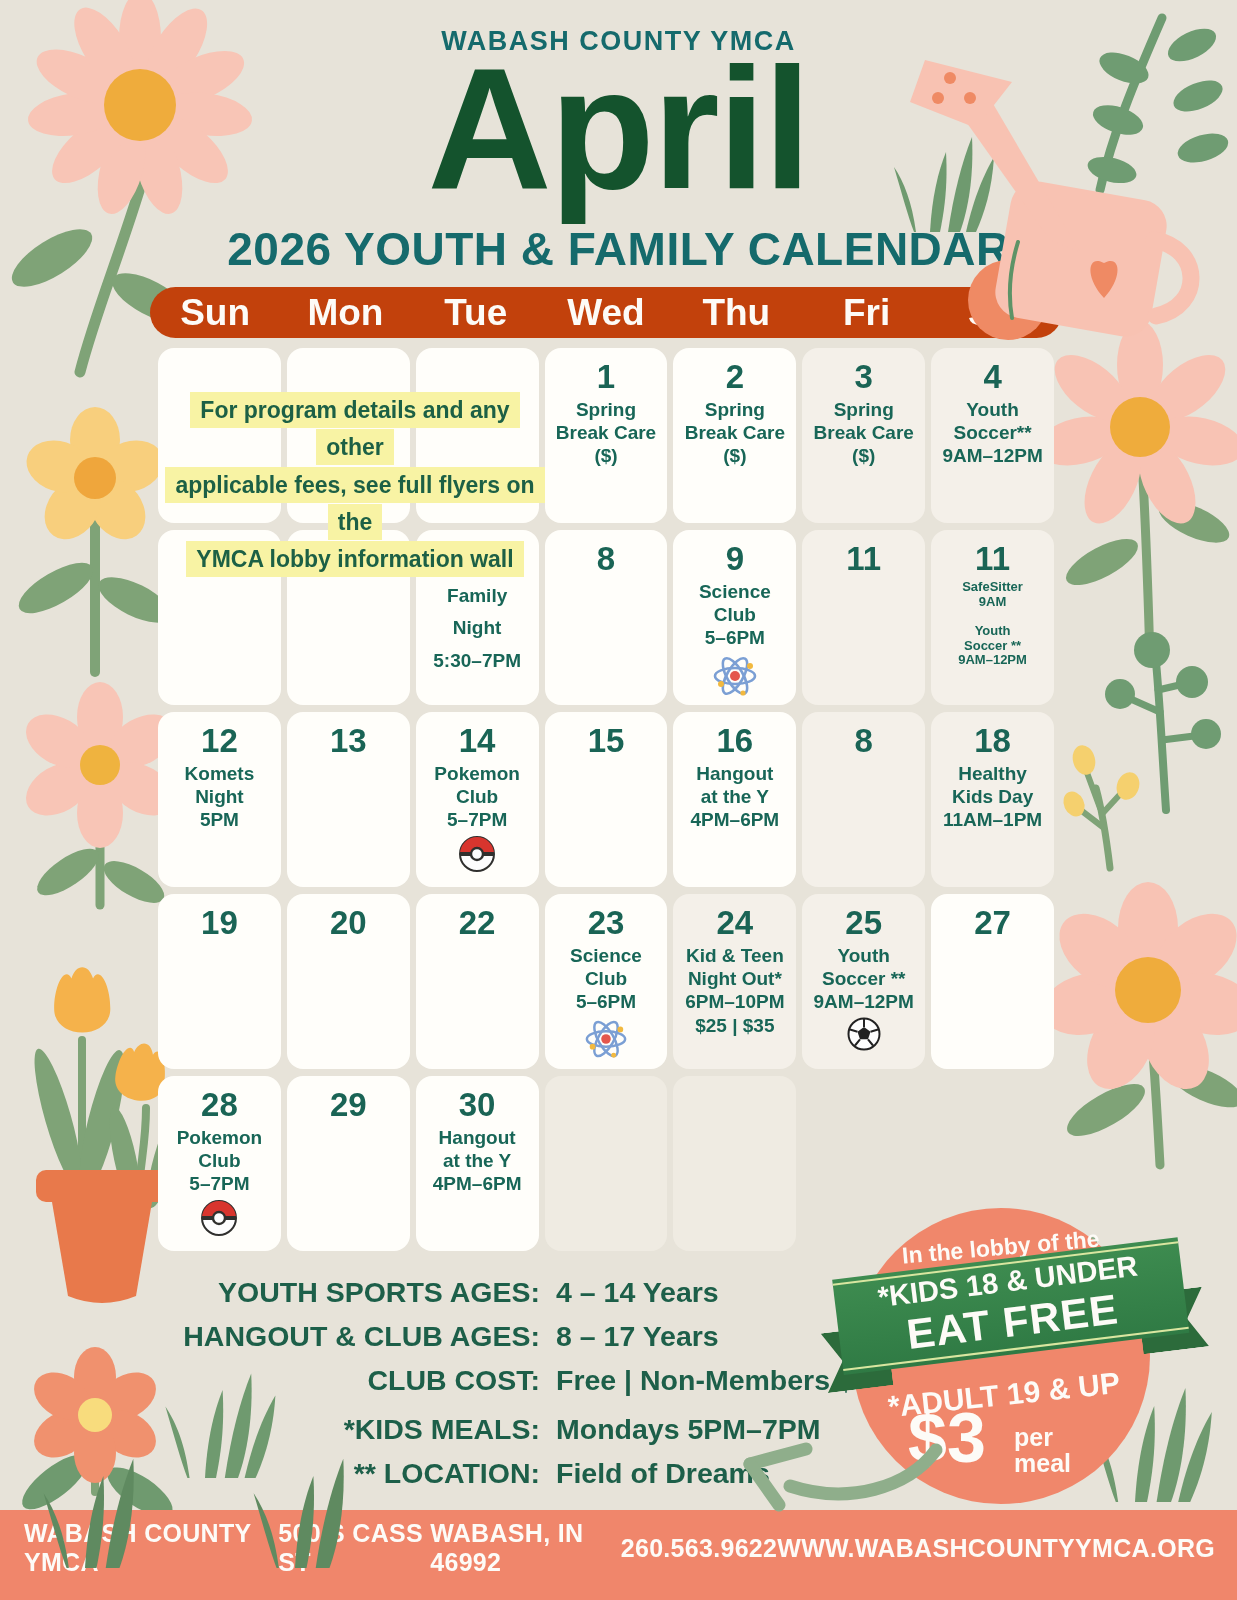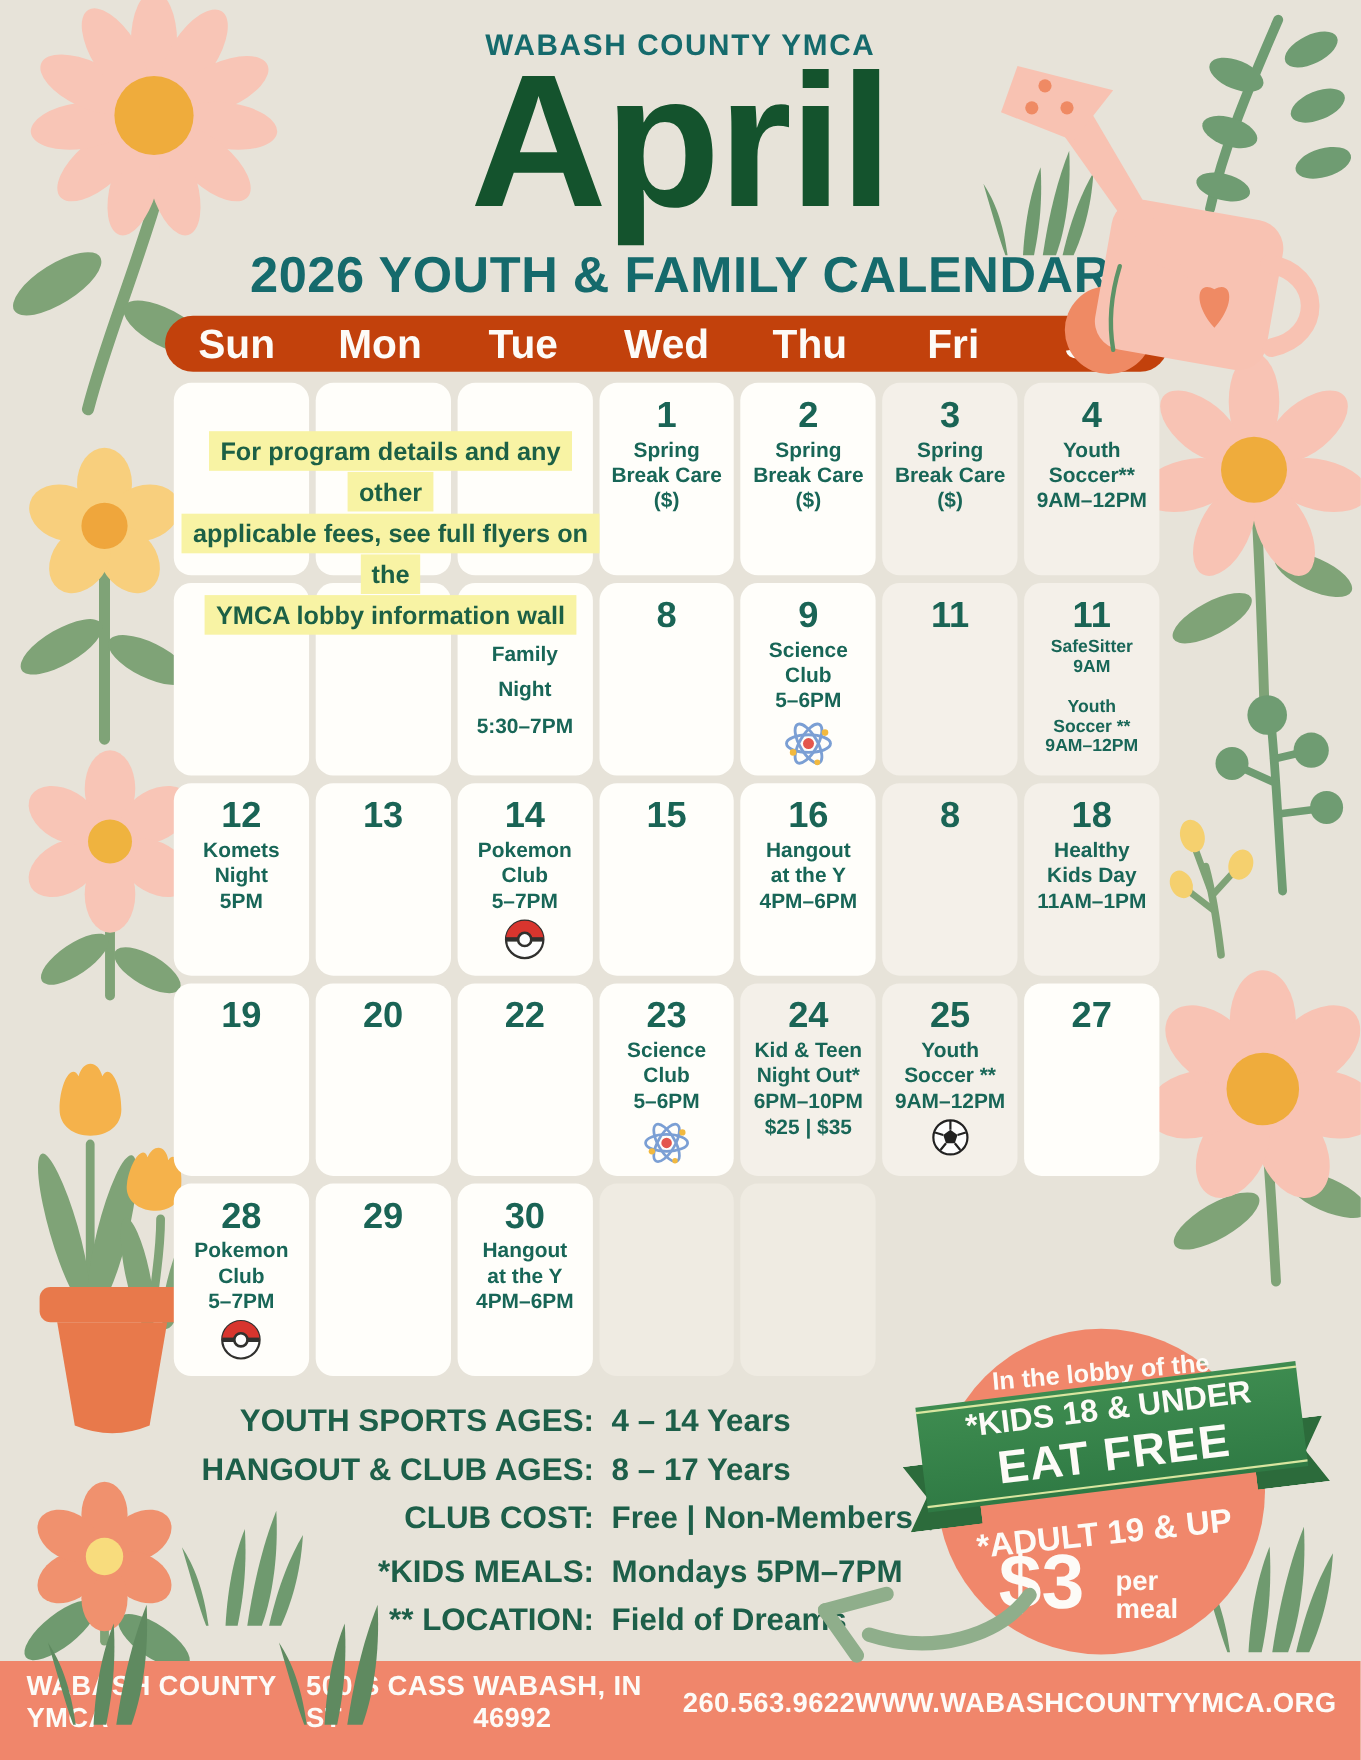--- a/index.html
+++ b/index.html
@@ -24,21 +24,21 @@
        align-items:center;padding:0;}
   .daybar span{color:#FDFBF7;font-size:37px;font-weight:bold;text-align:center;}
   
   .cal{left:158px;top:348px;width:896px;z-index:2;display:grid;
        grid-template-columns:repeat(7,1fr);gap:7px 6px;}
   .cell{height:175px;background:#FFFEFA;border-radius:16px;text-align:center;overflow:hidden;}
   .cell.tint{background:#F4F0E9;}
   .cell.ghost{background:#EFEBE2;}
   .dnum{margin-top:8px;height:42px;font-size:33px;font-weight:bold;color:#1A6455;line-height:42px;}
   .evt{font-size:19px;font-weight:bold;line-height:1.22;color:#186657;white-space:pre-line;}
-  .evt.sm{font-size:16px;line-height:1.13;}
+  .evt.sm{font-size:13px;line-height:1.13;}
   .evt.airy{line-height:1.7;}
   .icon{margin:3px auto 0;}
   
   .note{left:164px;top:392px;width:382px;z-index:4;text-align:center;
         font-size:23px;font-weight:bold;color:#1C6045;line-height:1.62;}
   .note span{background:#F8F3A4;padding:5px 10px;white-space:pre-line;
         -webkit-box-decoration-break:clone;box-decoration-break:clone;}
   
   .info{left:148px;top:1276px;z-index:3;color:#1D5F49;font-weight:bold;font-size:28.5px;}
   .igrid{display:grid;grid-template-columns:392px auto;column-gap:16px;row-gap:11px;}

